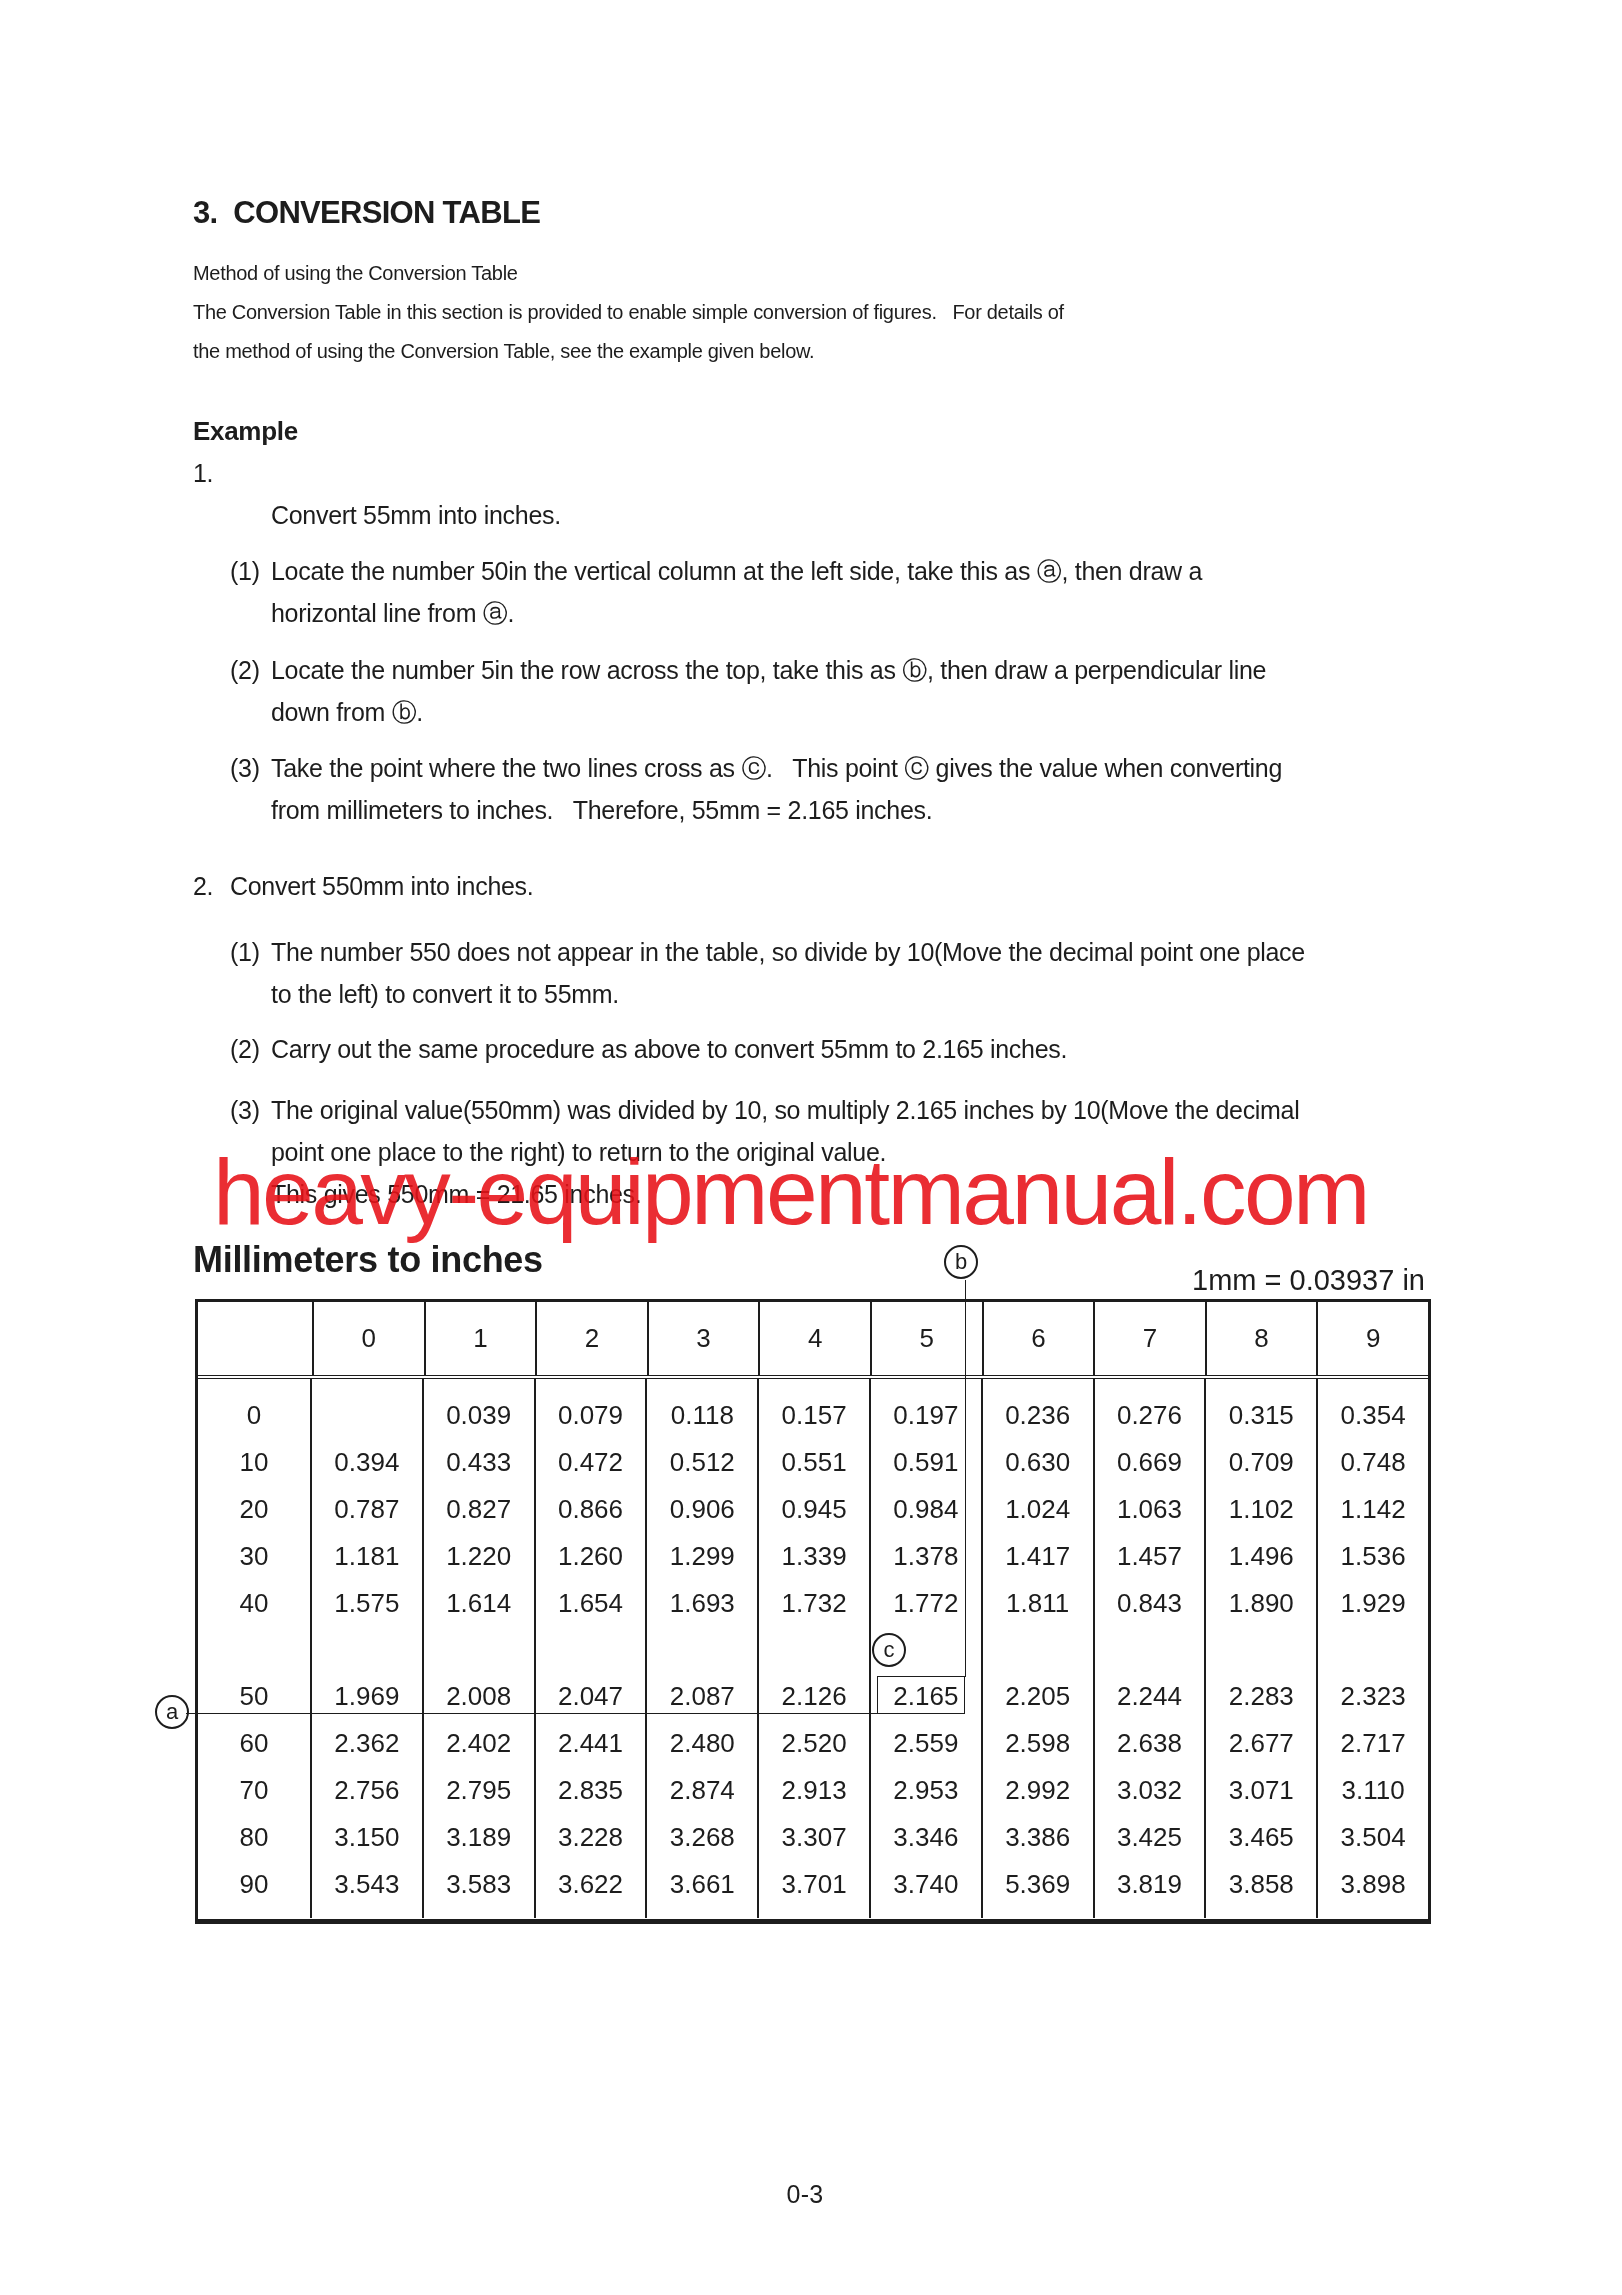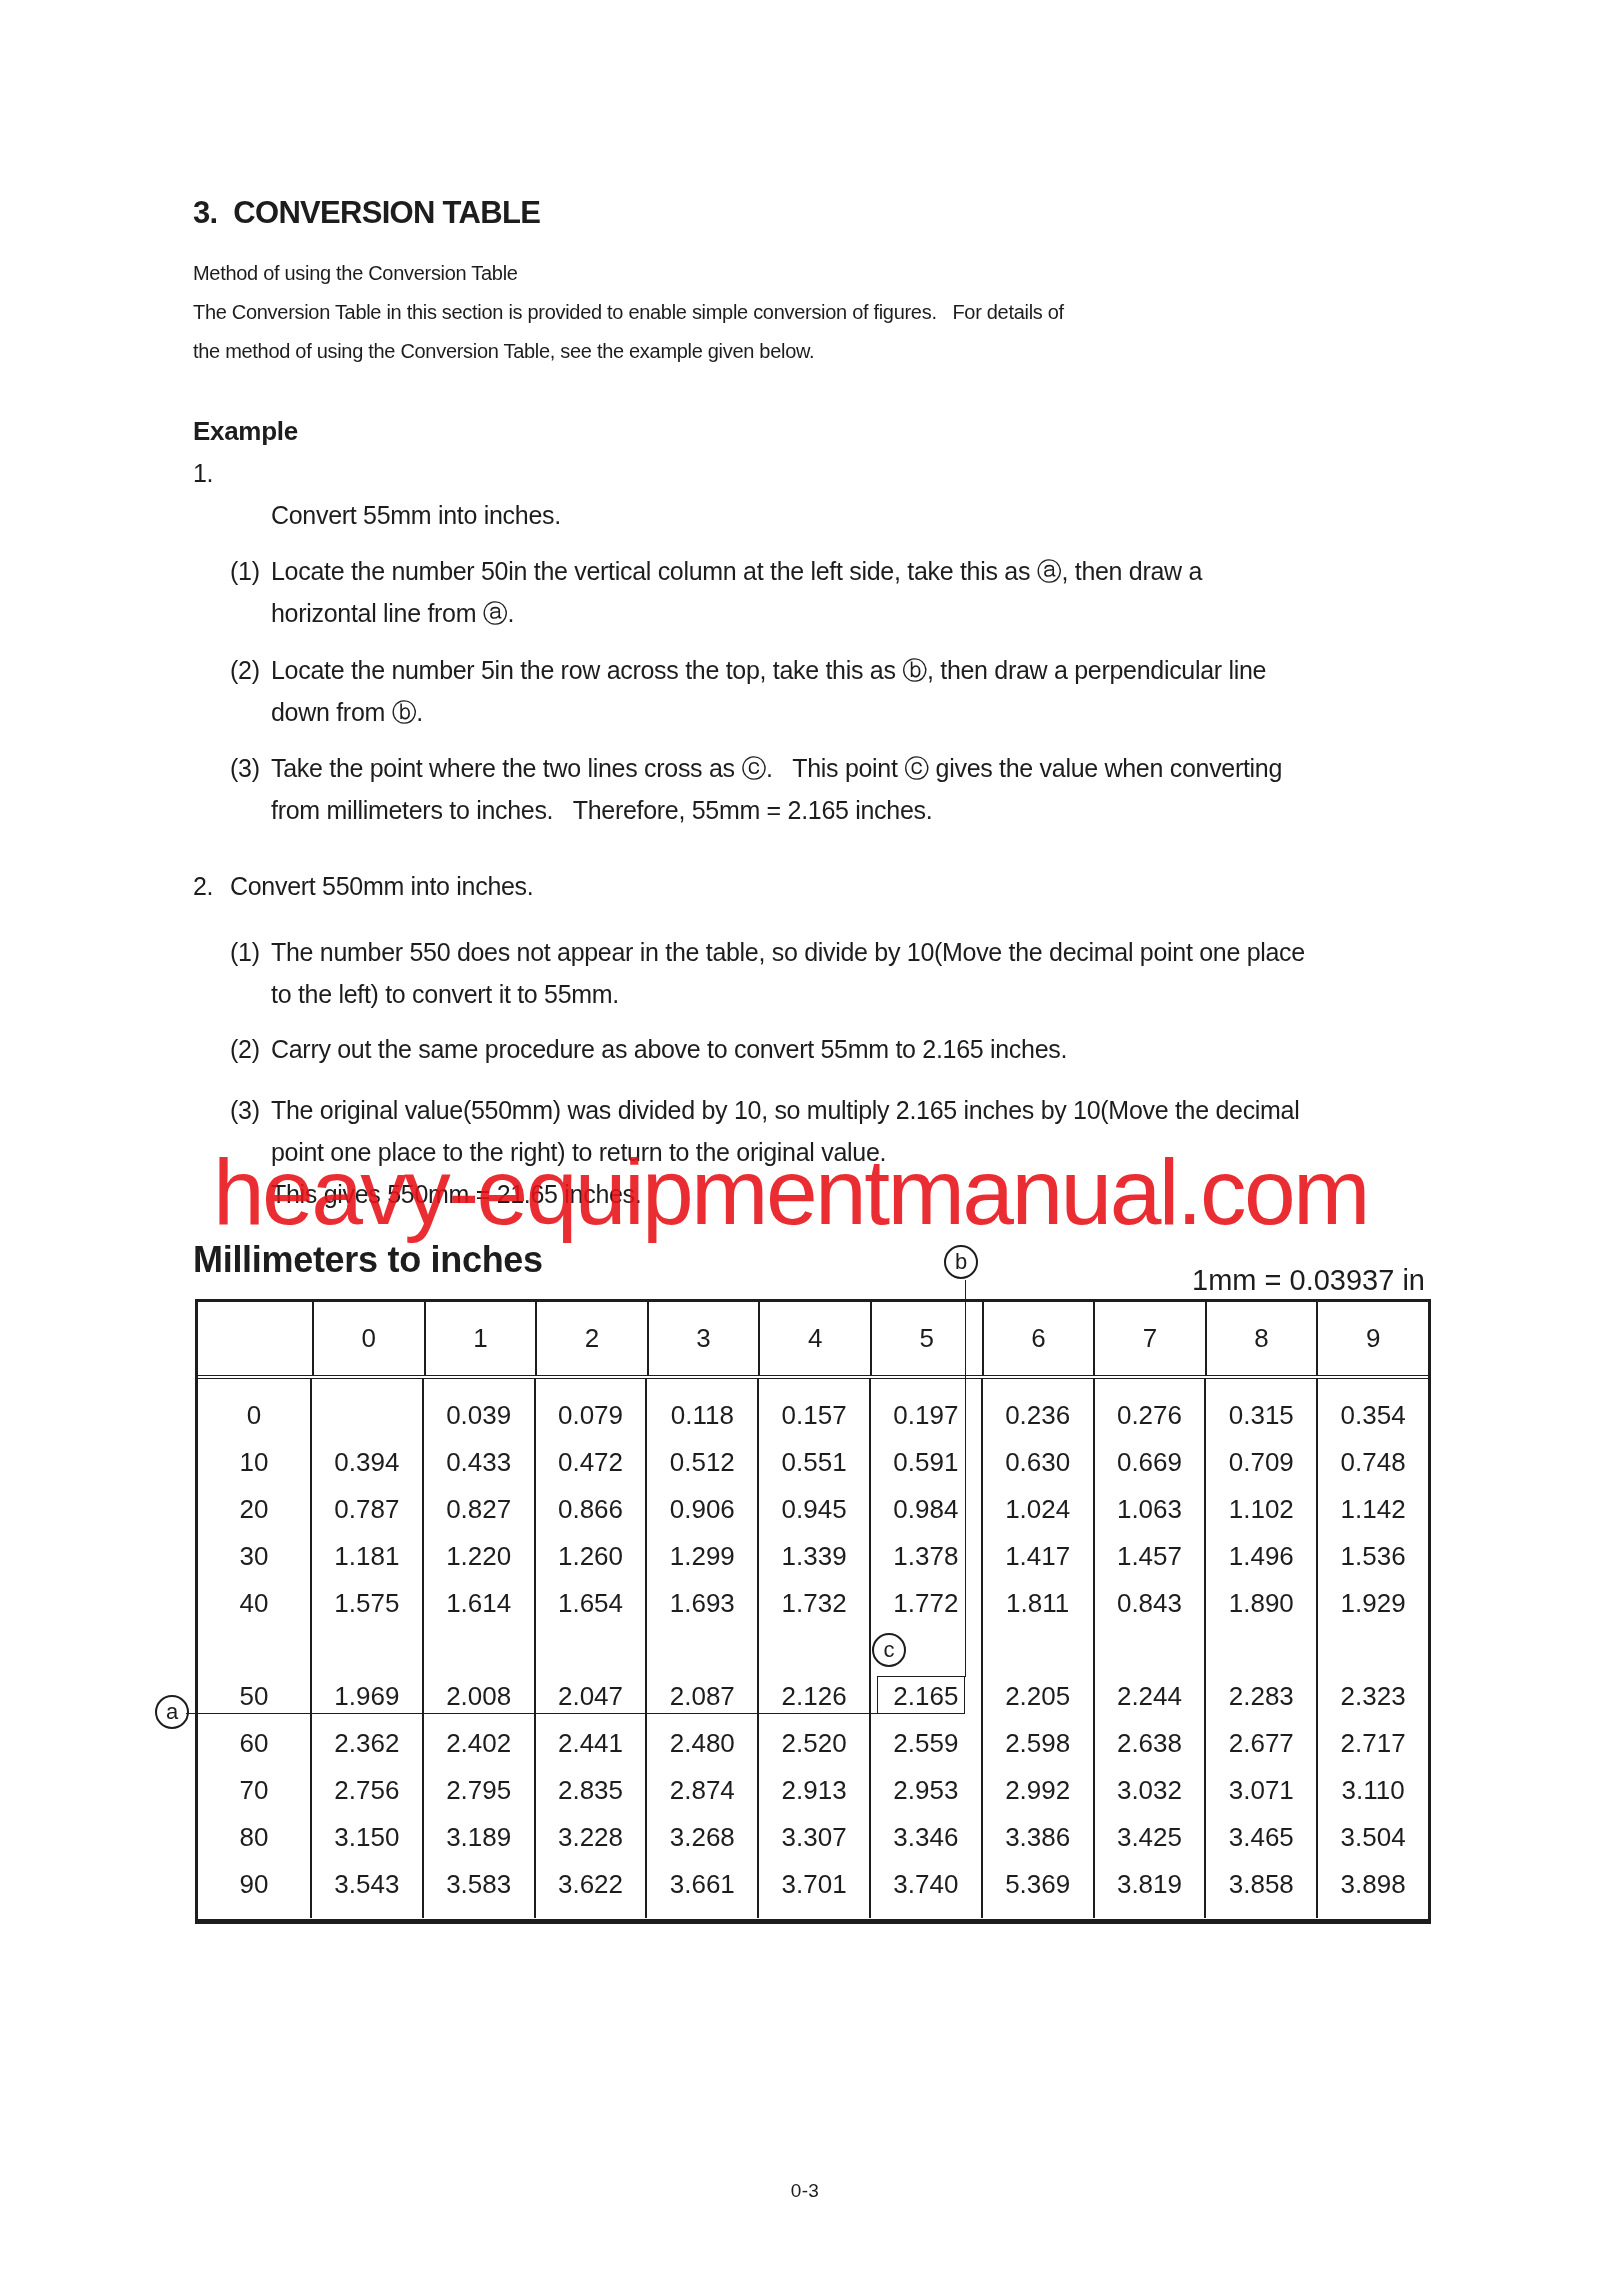--- a/index.html
+++ b/index.html
@@ -83,21 +83,21 @@
   .circ-c{left:872px;top:1633px;}
   .vline-b{position:absolute;left:965px;top:1280px;width:1.3px;height:397px;background:#1d1d1d;z-index:65;}
   .hline-a{position:absolute;left:186px;top:1713px;width:691px;height:1.3px;background:#1d1d1d;z-index:65;}
   .hl-box{
     position:absolute;left:877px;top:1676px;width:88px;height:38px;
     border:1.3px solid #1d1d1d;box-sizing:border-box;z-index:65;background:transparent;
   }
   
   .footer{
     position:absolute;left:0;top:2180px;width:1610px;text-align:center;
-    font-size:19px;letter-spacing:0.3px;
+    font-size:25px;letter-spacing:0.3px;
   }
 </style>
 </head>
 <body>
 
 <div class="doc-title">3.  CONVERSION TABLE</div>
 
 <div class="intro" id="intro-lines">
     <div class="iline">Method of using the Conversion Table</div>
     <div class="iline">The Conversion Table in this section is provided to enable simple conversion of figures.   For details of</div>

